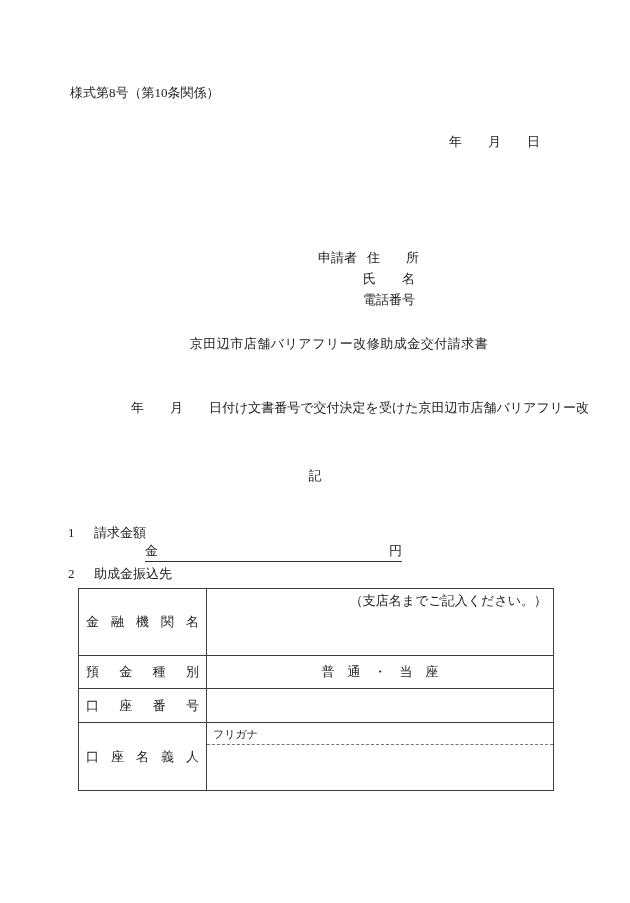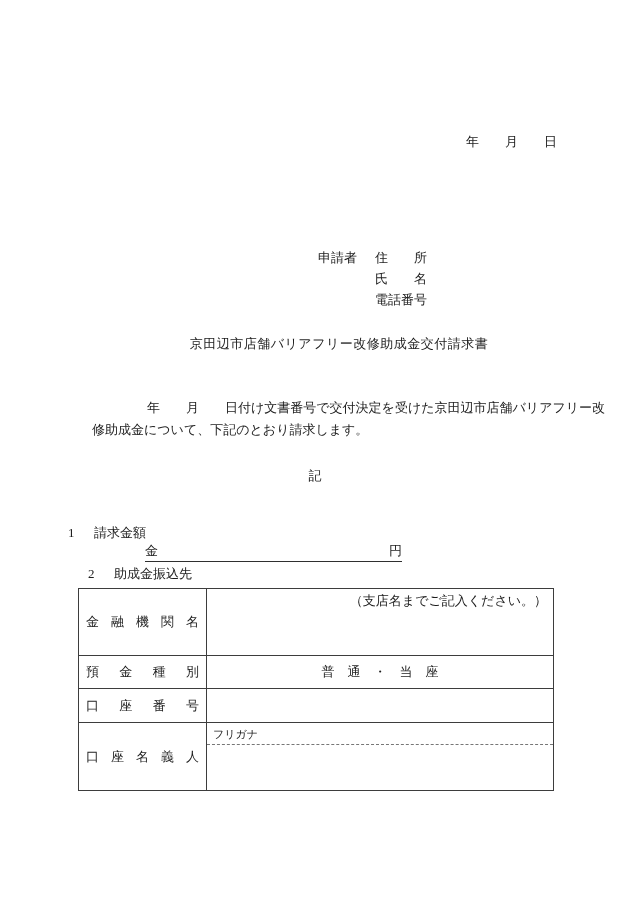--- a/index.html
+++ b/index.html
@@ -9,40 +9,40 @@
     height: 903px;
     background: #ffffff;
     font-family: "Liberation Serif", "DejaVu Serif", serif;
     color: #1c1c1c;
     font-size: 13px;
     overflow: hidden;
   }
   .page > div, .page > table { position: absolute; }
 
   .form-number { left: 70px; top: 84px; }
-  .date-line   { left: 466px; top: 133px; white-space: nowrap; }
+  .date-line   { left: 449px; top: 133px; white-space: nowrap; }
   .addressee   { left: 85px; top: 188px; }
 
   .applicant { left: 318px; top: 247px; line-height: 21px; }
   .applicant .row { white-space: nowrap; }
-  .applicant .app-label { display: inline-block; margin-right: 18px; }
-  .applicant .indent { margin-left: 57px; }
+  .applicant .app-label { display: inline-block; margin-right: 10px; }
+  .applicant .indent { margin-left: 45px; }
 
   .doc-title { left: 0; width: 630px; top: 335px; text-align: center; letter-spacing: 0.5px; margin-left: 24px; }
 
-  .body-par { left: 92px; top: 397px; line-height: 21.5px; }
+  .body-par { left: 76px; top: 397px; line-height: 21.5px; }
   .body-par .line1 { text-indent: 55px; white-space: nowrap; }
   .body-par .line2 { white-space: nowrap; }
 
   .section-marker { left: 0; width: 630px; top: 467px; text-align: center; }
 
   .item { left: 68px; white-space: nowrap; }
   .item .num { display: inline-block; width: 26px; }
   .item1 { top: 524px; }
-  .item2 { top: 565px; margin-left: 20px; }
+  .item2 { top: 565px; }
 
   .amount-line {
     left: 145px; top: 542px; width: 257px; height: 19px;
     border-bottom: 1px solid #2f2f2f;
     display: flex; justify-content: space-between; align-items: flex-start;
   }
 
   table.bank-table {
     left: 78px; top: 588px; width: 475px;
     border-collapse: collapse; table-layout: fixed;
@@ -73,41 +73,41 @@
     font-size: 11px;
     padding: 4px 0 0 6px;
   }
   .holder-area { height: 44px; }
 </style>
 </head>
 <body>
 
 <div class="page">
 
+  <div class="form-number">様式第8号（第10条関係）</div>
 
   <div class="date-line">年　　月　　日</div>
 
 
   <div class="applicant">
     <div class="row">
       <span class="app-label">申請者</span><span>住　　所</span>
     </div>
     <div class="row indent">
       <span>氏　　名</span>
     </div>
     <div class="row indent">
       <span>電話番号</span>
     </div>
   </div>
 
   <div class="doc-title">京田辺市店舗バリアフリー改修助成金交付請求書</div>
 
   <div class="body-par">
     <div class="line1">年　　月　　日付け文書番号で交付決定を受けた京田辺市店舗バリアフリー改</div>
-    <div class="line2">修助成金について、下記のとおり請求します。</div>
   </div>
 
   <div class="section-marker">記</div>
 
   <div class="item item1">
     <span class="num">1</span><span>請求金額</span>
   </div>
 
   <div class="amount-line">
     <span>金</span>

